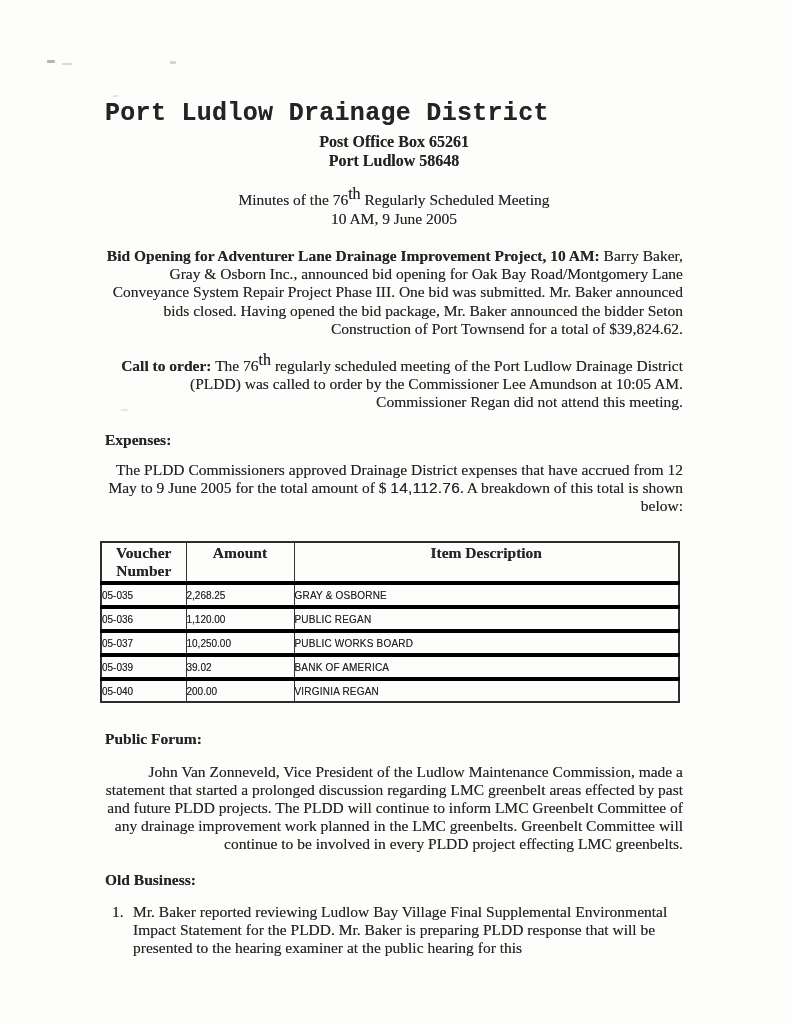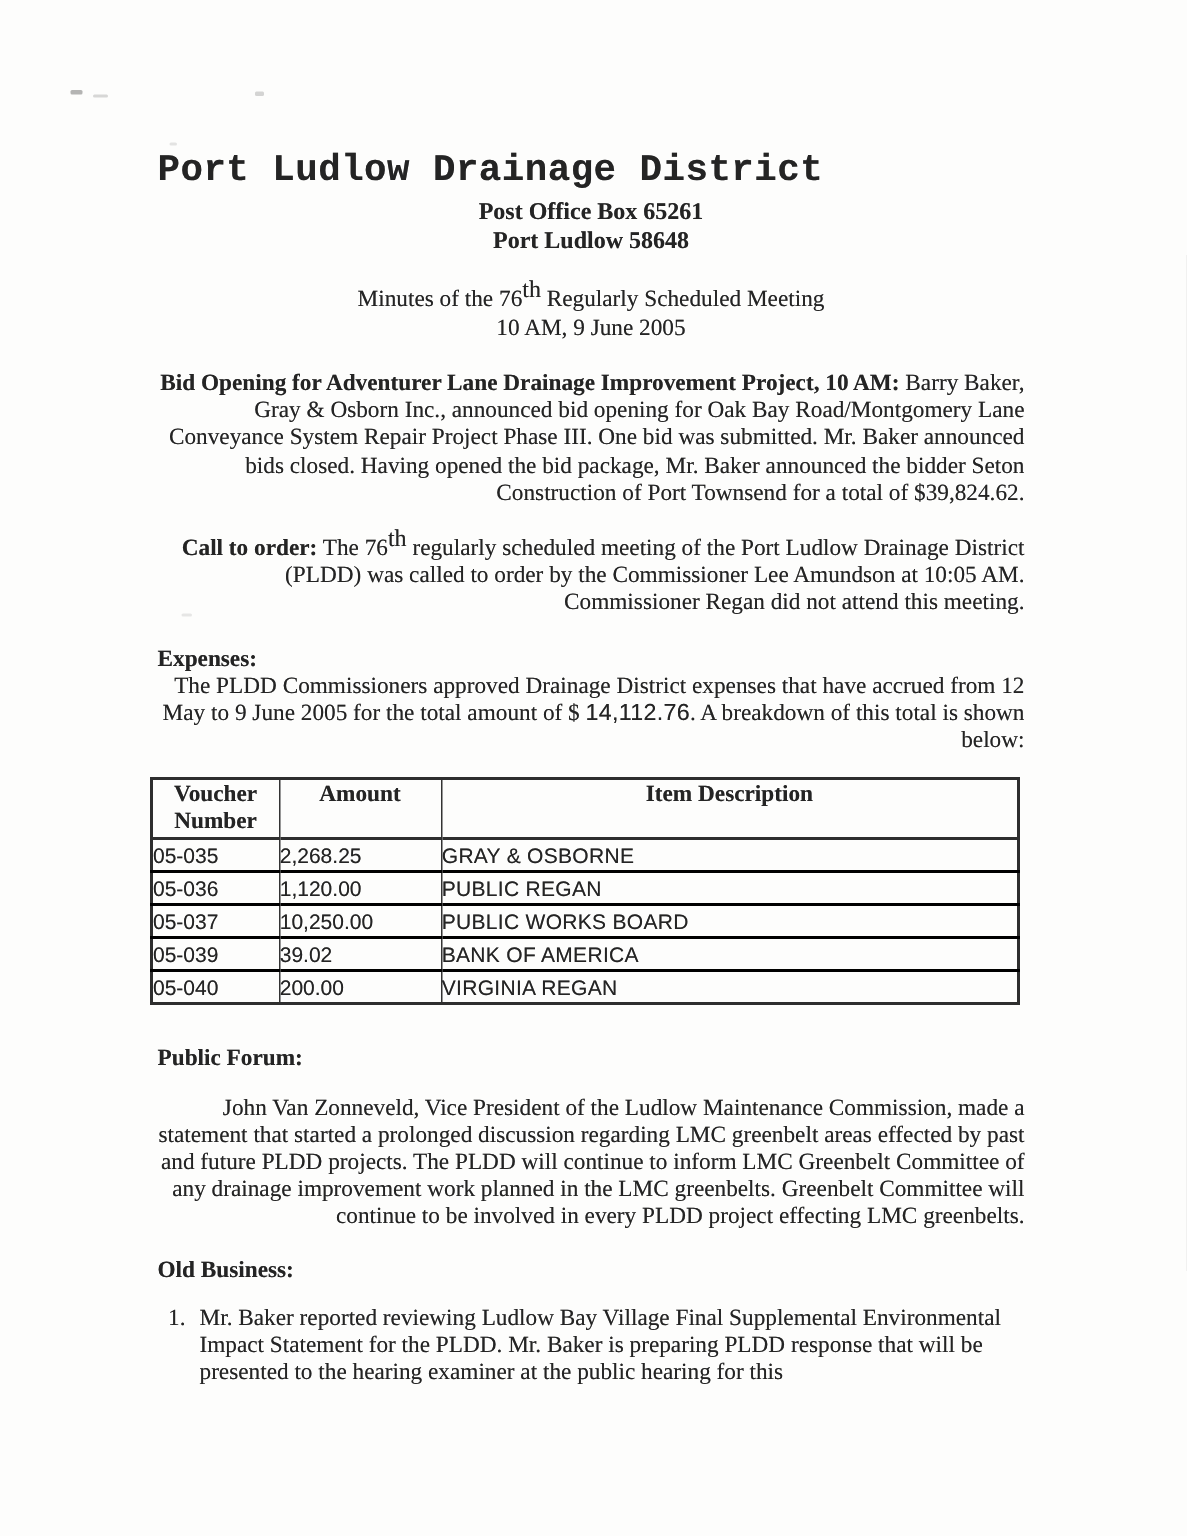--- a/index.html
+++ b/index.html
@@ -55,21 +55,21 @@
   }
   .heading-gap { margin-top: 27px; }
   .para-after-heading { margin-top: 14px; }
   .sans-amount {
     font-family: "Liberation Sans", sans-serif;
     font-size: 15.5px;
     letter-spacing: 0.2px;
   }
   
   table.expense {
-    margin: 15px 0 0 -5px;
+    margin: 26px 0 0 -5px;
     border-collapse: collapse;
     width: 578px;
     table-layout: fixed;
   }
   table.expense col.c1 { width: 85px; }
   table.expense col.c2 { width: 108px; }
   table.expense col.c3 { width: 385px; }
   table.expense th, table.expense td {
     border: 1px solid #333;
     padding: 0;
@@ -80,24 +80,24 @@
     font-weight: bold;
     font-size: 15.5px;
     line-height: 18px;
     text-align: center;
     vertical-align: top;
     padding: 1px 2px;
     border-bottom: 2px solid #2e2e2e;
   }
   table.expense td {
     font-family: "Liberation Sans", sans-serif;
-    font-size: 14px;
+    font-size: 10px;
     line-height: 19px;
     height: 20px;
-    border-top: 2px solid #000000;
+    border-top: 4px solid #000000;
   }
   td.voucher { padding-left: 6px; font-size: 14.5px; }
   td.amount  { text-align: left; padding-right: 8px; }
   td.descr   { padding-left: 8px; letter-spacing: 0.2px; }
   
   .ob-item {
     margin-top: 14px;
     display: flex;
   }
   .ob-num { width: 28px; flex: 0 0 28px; padding-left: 7px; box-sizing: border-box; }
@@ -125,21 +125,21 @@
     <div class="minutes-block">
       <div><span>Minutes of the 76</span><sup class="ord">th</sup><span> Regularly Scheduled Meeting</span></div>
       <div>10 AM, 9 June 2005</div>
     </div>
 
     <p class="para"><span class="bold-inline">Bid Opening for Adventurer Lane Drainage Improvement Project, 10 AM:</span><span> Barry Baker, Gray &amp; Osborn Inc., announced bid opening for Oak Bay Road/Montgomery Lane Conveyance System Repair Project Phase III.  One bid was submitted.  Mr. Baker announced bids closed.  Having opened the bid package, Mr. Baker announced the bidder Seton Construction of Port Townsend for a total of $39,824.62.</span></p>
 
     <p class="para"><span class="bold-inline">Call to order:</span><span> The 76</span><sup class="ord">th</sup><span> regularly scheduled meeting of the Port Ludlow Drainage District (PLDD) was called to order by the Commissioner Lee Amundson at 10:05 AM.  Commissioner Regan did not attend this meeting.</span></p>
 
     <div class="section-heading">Expenses:</div>
-    <p class="para" style="margin-top:0;"><span>The PLDD Commissioners approved Drainage District expenses that have accrued from 12 May to 9 June 2005 for the total amount of $ </span><span class="sans-amount">14,112.76</span><span>.  A breakdown of this total is shown below:</span></p>
+    <p class="para" style="margin-top:12px;"><span>The PLDD Commissioners approved Drainage District expenses that have accrued from 12 May to 9 June 2005 for the total amount of $ </span><span class="sans-amount">14,112.76</span><span>.  A breakdown of this total is shown below:</span></p>
 
     <table class="expense">
       <colgroup>
           <col class="c1">
           <col class="c2">
           <col class="c3">
         </colgroup>
       <thead>
         <tr>
           <th>Voucher Number</th>

